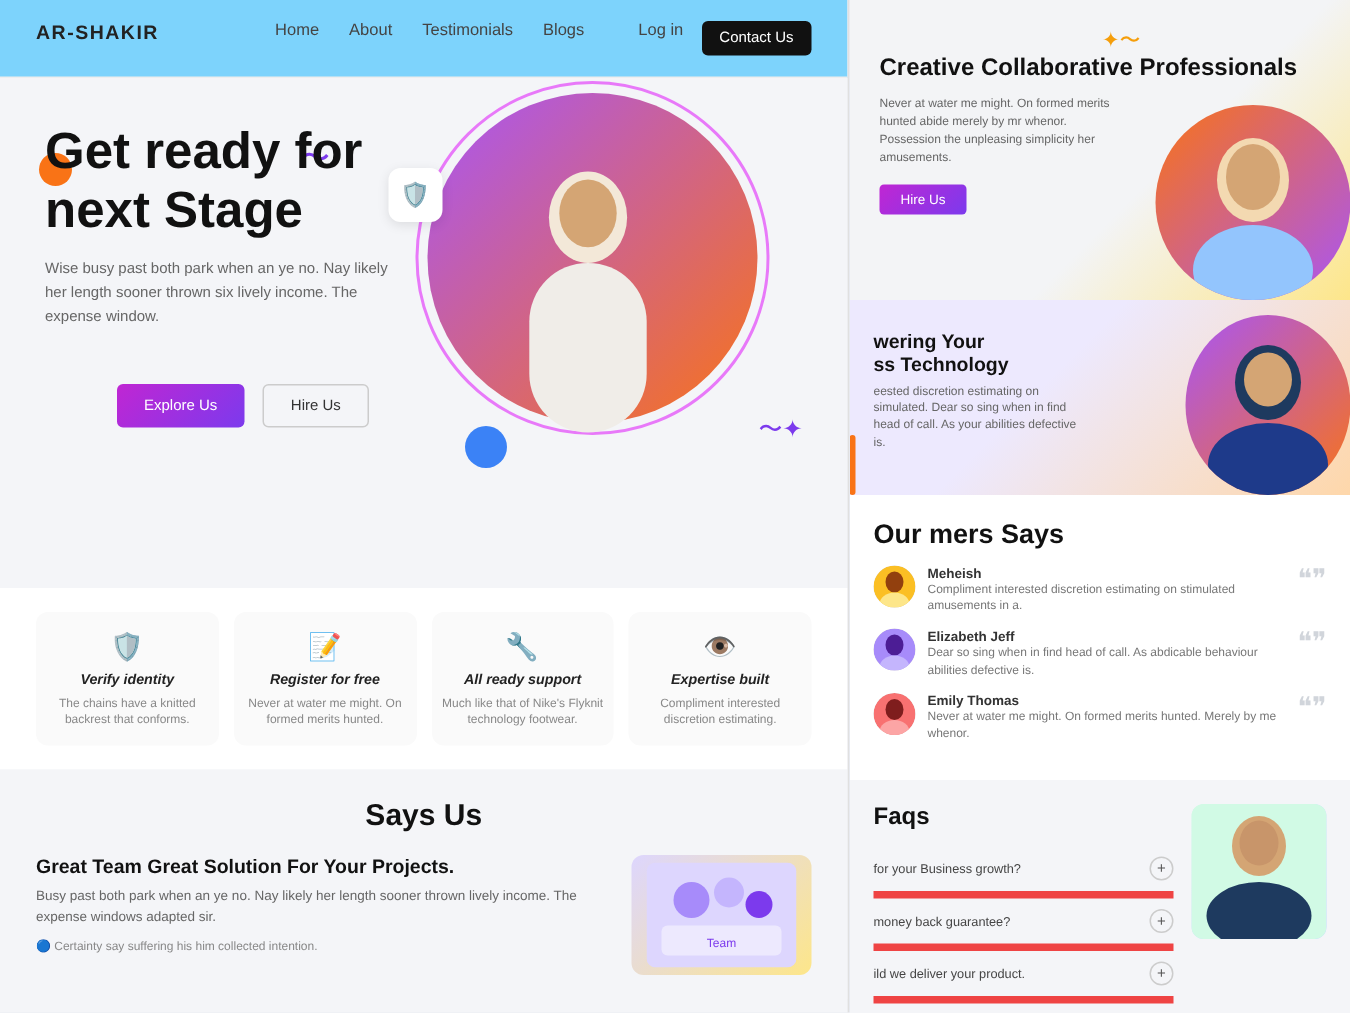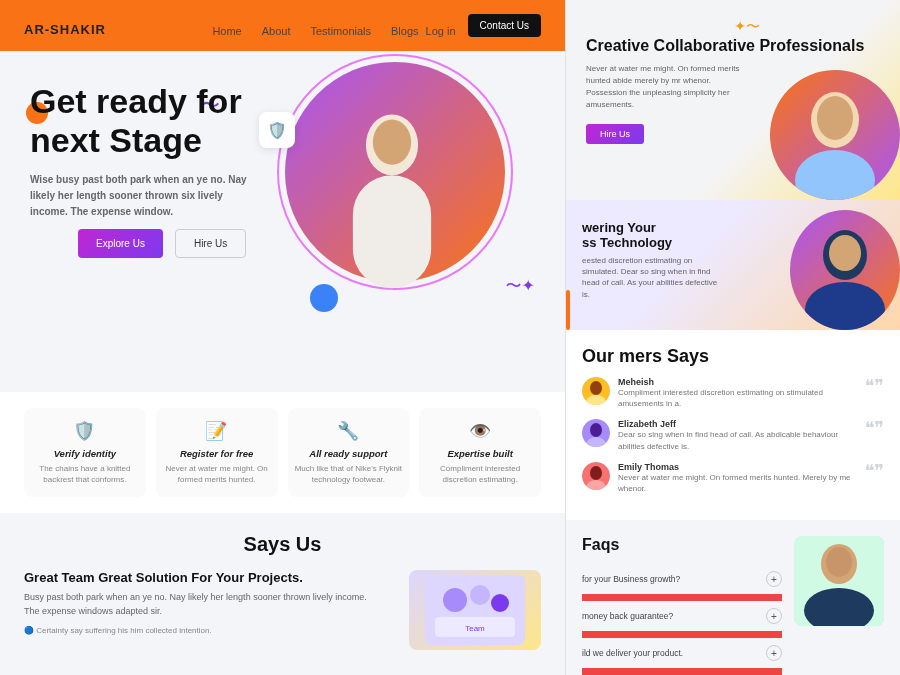--- a/index.html
+++ b/index.html
@@ -19,38 +19,38 @@
       height: 675px;
       background: #f4f5f8;
       overflow: hidden;
       position: relative;
       flex-shrink: 0;
     }
 
     
     .nav {
       display: flex;
-      align-items: flex-end;
+      align-items: flex-start;
       padding: 14px 24px;
-      background: #f97316;
+      background: #7dd3fc;
       border-bottom: 1px solid #eee;
       position: relative;
       z-index: 10;
     }
     .nav-logo {
       font-weight: 700;
       font-size: 13px;
       letter-spacing: 1px;
       color: #222;
       margin-right: auto;
     }
     .nav-links {
       display: flex;
       gap: 20px;
-      margin-right: 7px;
+      margin-right: 36px;
     }
     .nav-link {
       font-size: 11px;
       color: #444;
       cursor: pointer;
       text-decoration: none;
     }
     .nav-login {
       font-size: 11px;
       color: #444;
@@ -119,24 +119,23 @@
       margin-bottom: 12px;
       position: relative;
       z-index: 3;
       max-width: 240px;
     }
     .hero-desc {
       font-size: 10px;
       color: #666;
       line-height: 1.6;
       max-width: 230px;
-      margin-bottom: 9px;
+      margin-bottom: 36px;
       position: relative;
       z-index: 3;
-      font-weight: bold;
     }
     .hero-buttons {
       display: flex;
       gap: 12px;
       position: relative;
       z-index: 3;
       padding-left: 48px;
     }
     .btn-primary {
       background: linear-gradient(135deg, #c026d3, #7c3aed);
@@ -268,21 +267,21 @@
       font-size: 9px;
       color: #666;
       line-height: 1.5;
       margin-bottom: 8px;
     }
     .about-note {
       font-size: 8px;
       color: #888;
     }
     .about-img {
-      width: 132px;
+      width: 120px;
       height: 80px;
       background: linear-gradient(135deg, #ddd6fe, #fde68a);
       border-radius: 8px;
       display: flex;
       align-items: center;
       justify-content: center;
       font-size: 28px;
       flex-shrink: 0;
       overflow: hidden;
       position: relative;
@@ -478,21 +477,21 @@
       font-size: 16px;
       font-weight: 800;
       color: #111;
       margin-bottom: 10px;
     }
     .faq-item {
       display: flex;
       align-items: center;
       justify-content: space-between;
       padding: 7px 0;
-      border-bottom: 7px solid #ef4444;
+      border-bottom: 5px solid #ef4444;
       cursor: pointer;
     }
     .faq-question {
       font-size: 8.5px;
       color: #444;
     }
     .faq-plus {
       width: 16px;
       height: 16px;
       border-radius: 50%;

